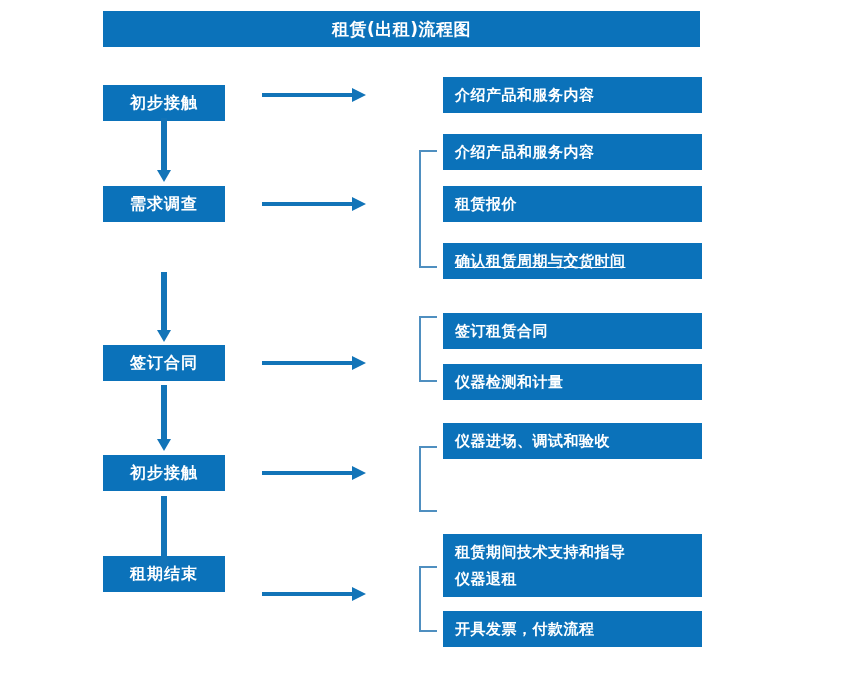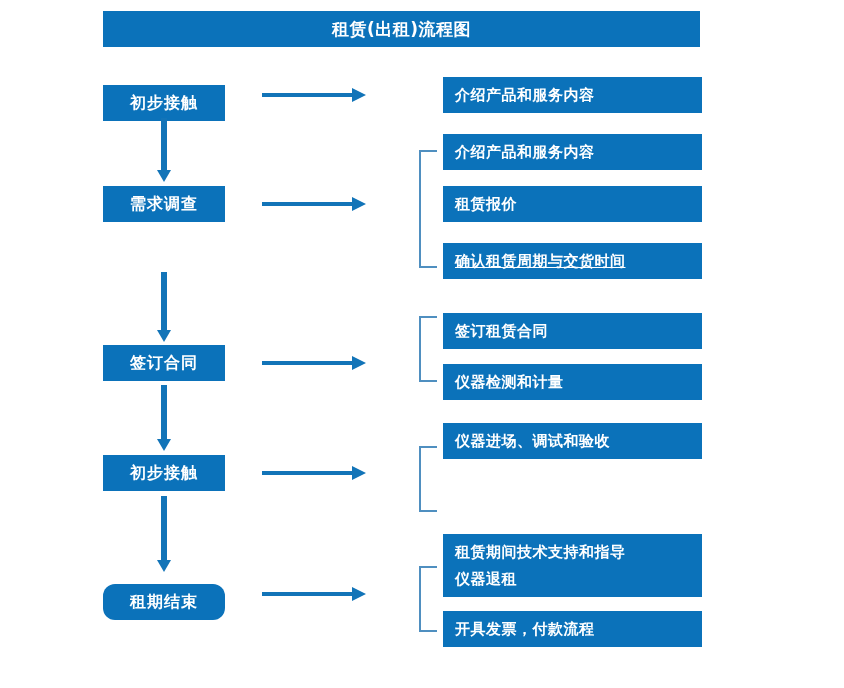--- a/index.html
+++ b/index.html
@@ -134,21 +134,21 @@
 <body>
 
 <div id="canvas">
 
   <div class="title-bar">租赁(出租)流程图</div>
 
   <div class="stage-box" style="top:77px;margin-top:8px;">初步接触</div>
   <div class="stage-box" style="top:186px;">需求调查</div>
   <div class="stage-box" style="top:345px;">签订合同</div>
   <div class="stage-box" style="top:455px;">初步接触</div>
-  <div class="stage-box" style="top:584px;border-radius:12px;">租期结束</div>
+  <div class="stage-box" style="top:556px;">租期结束</div>
 
   <div class="v-arrow" style="top:118px; height:64px;">
     <div class="shaft" style="height:52px;"></div>
     <div class="head"></div>
   </div>
   <div class="v-arrow" style="top:272px; height:70px;">
     <div class="shaft" style="height:58px;"></div>
     <div class="head"></div>
   </div>
   <div class="v-arrow" style="top:385px; height:66px;">

